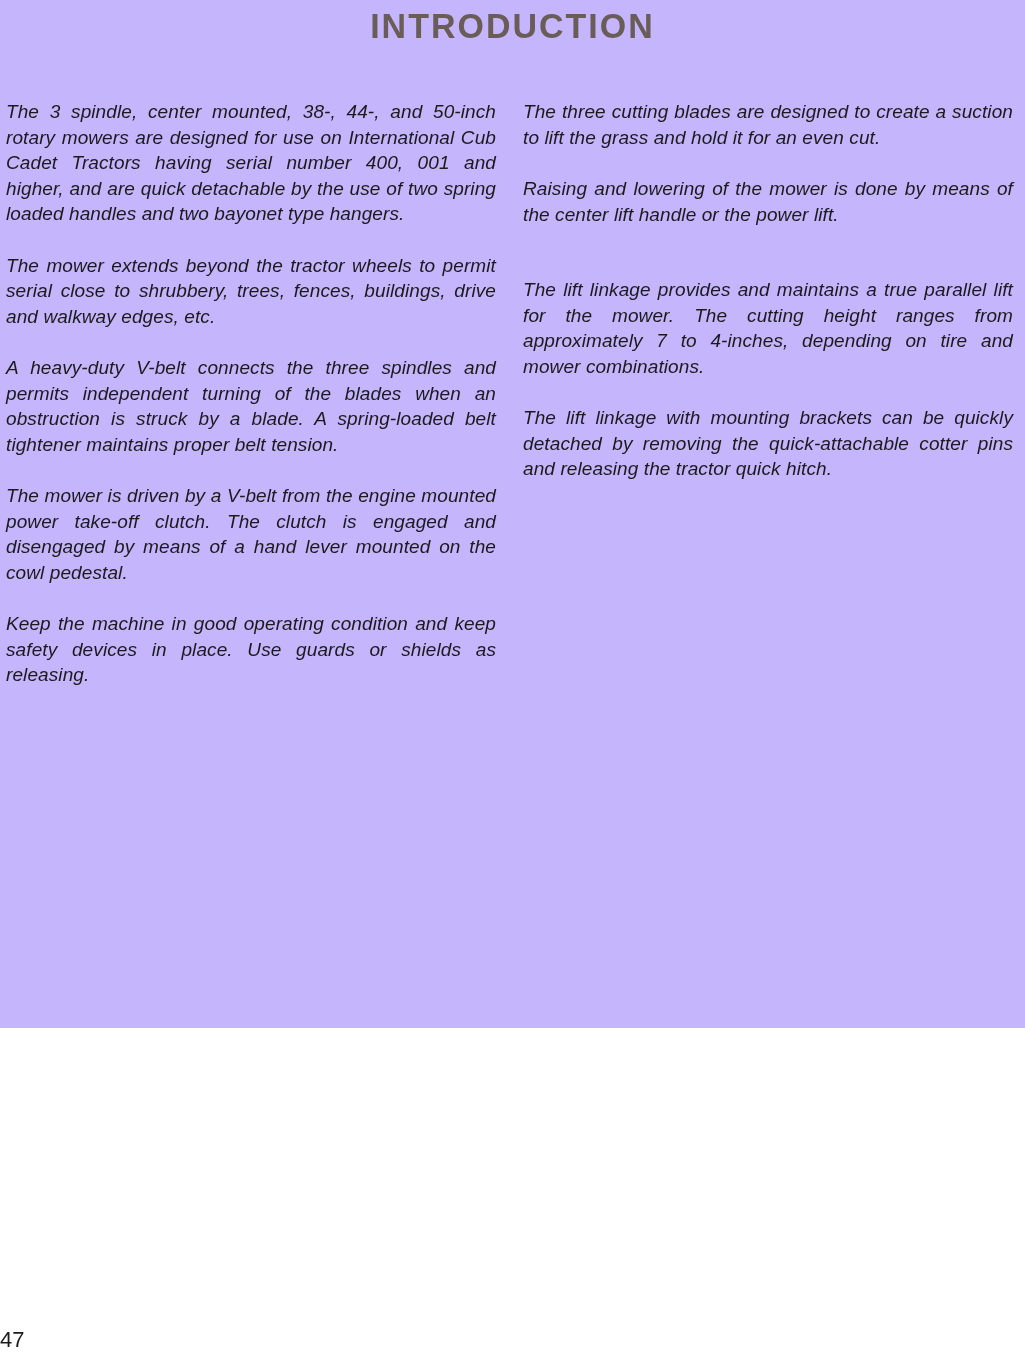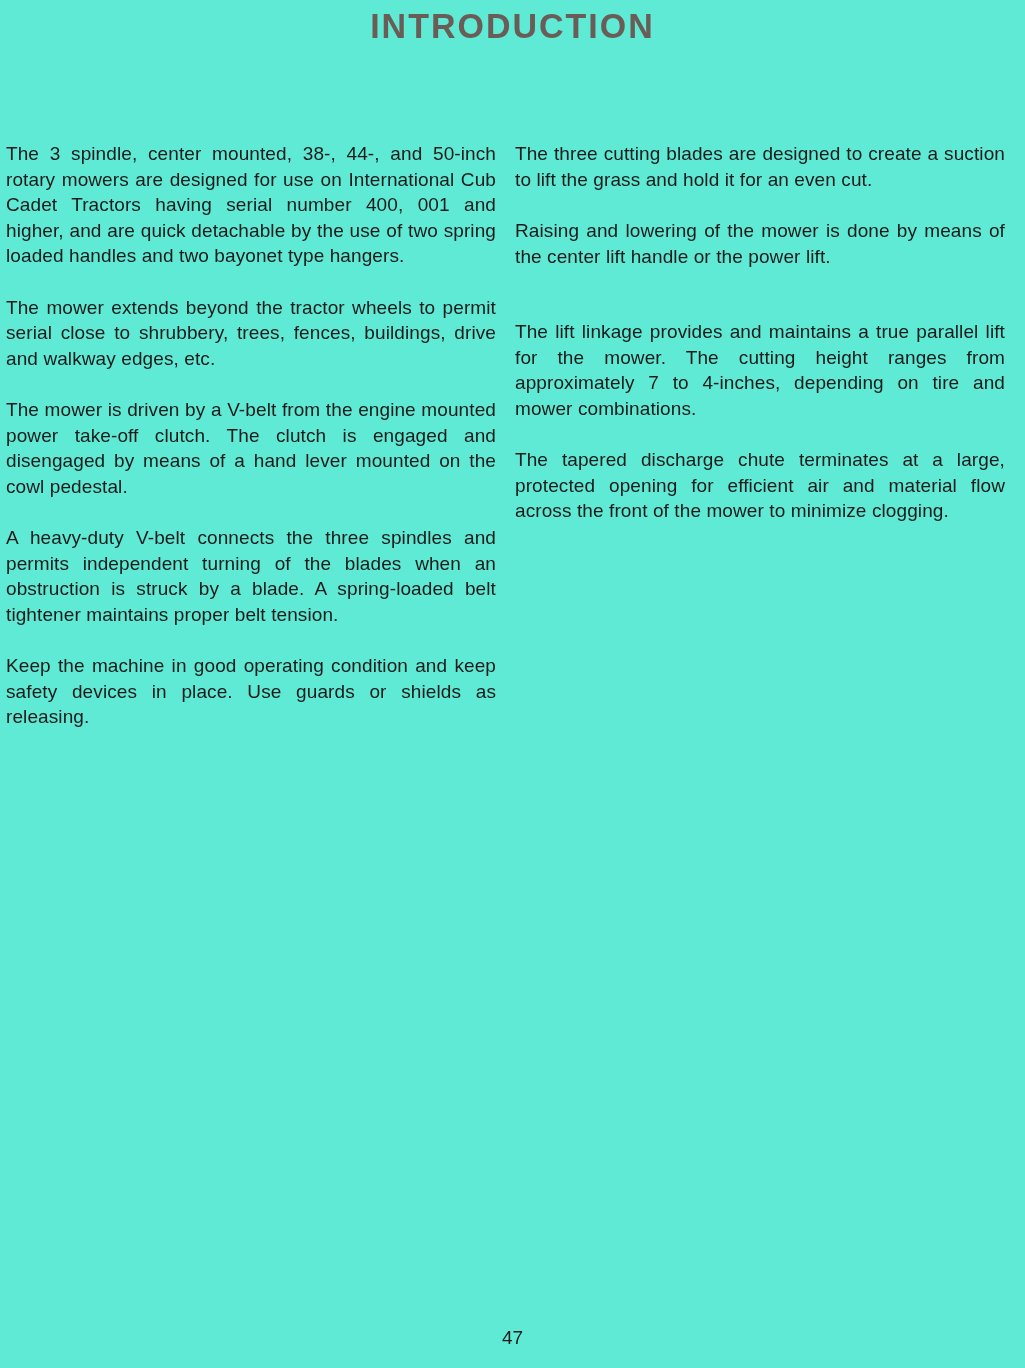--- a/index.html
+++ b/index.html
@@ -10,40 +10,41 @@
   body {
     width: 1025px;
     height: 1368px;
     position: relative;
     font-family: "Liberation Sans", sans-serif;
     color: #1b1b1b;
     overflow: hidden;
   }
   .page {
     width: 1025px;
-    height: 1368px;
+    height: 1028px;
     position: relative;
-    background: #5eead4;
+    background: #c4b5fd;
   }
   .page-title {
     margin: 0;
     padding-top: 6px;
     text-align: center;
     font-size: 34px;
     font-weight: 700;
     letter-spacing: 2px;
     color: #6a5d57;
     transform: scaleY(1.04);
     transform-origin: top center;
   }
   .columns {
     display: flex;
-    gap: 19px;
+    gap: 27px;
     padding: 0 7px 0 6px;
-    margin-top: 96px;
+    margin-top: 54px;
+    font-style: italic;
   }
   .col {
     width: 490px;
     flex: 0 0 490px;
   }
   .col p {
     margin: 0 0 26px 0;
     font-size: 19px;
     line-height: 25.5px;
     text-align: justify;
@@ -51,46 +52,46 @@
   }
   
   .col-right p.gap-xl { margin-top: 50px; }
   .col-right p.gap-lg { margin-top: 26px; }
   .col-right p.gap-md { margin-top: 24px; }
   .page-number {
     position: absolute;
     left: 0;
     right: 0;
     top: 1327px;
-    text-align: center;
-    font-size: 19px;
+    text-align: left;
+    font-size: 22px;
     color: #1b1b1b;
   }
 </style>
 </head>
 <body>
 
 <div class="page">
 
   <h1 class="page-title">INTRODUCTION</h1>
 
   <div class="columns">
 
     <div class="col col-left">
       <p>The 3 spindle, center mounted, 38-, 44-, and 50-inch rotary mowers are designed for use on International Cub Cadet Tractors having serial number 400, 001 and higher, and are quick detachable by the use of two spring loaded handles and two bayonet type hangers.</p>
       <p>The mower extends beyond the tractor wheels to permit serial close to shrubbery, trees, fences, buildings, drive and walkway edges, etc.</p>
+      <p>A heavy-duty V-belt connects the three spindles and permits independent turning of the blades when an obstruction is struck by a blade. A spring-loaded belt tightener maintains proper belt tension.</p>
       <p>The mower is driven by a V-belt from the engine mounted power take-off clutch. The clutch is engaged and disengaged by means of a hand lever mounted on the cowl pedestal.</p>
-      <p>A heavy-duty V-belt connects the three spindles and permits independent turning of the blades when an obstruction is struck by a blade. A spring-loaded belt tightener maintains proper belt tension.</p>
       <p>Keep the machine in good operating condition and keep safety devices in place. Use guards or shields as releasing.</p>
     </div>
 
     <div class="col col-right">
       <p>The three cutting blades are designed to create a suction to lift the grass and hold it for an even cut.</p>
       <p>Raising and lowering of the mower is done by means of the center lift handle or the power lift.</p>
       <p class="gap-xl">The lift linkage provides and maintains a true parallel lift for the mower. The cutting height ranges from approximately 7 to 4-inches, depending on tire and mower combinations.</p>
-      <p>The tapered discharge chute terminates at a large, protected opening for efficient air and material flow across the front of the mower to minimize clogging.</p>
+      <p class="gap-md">The lift linkage with mounting brackets can be quickly detached by removing the quick-attachable cotter pins and releasing the tractor quick hitch.</p>
     </div>
 
   </div>
 
   <div class="page-number">47</div>
 
 </div>
 
 </body></html>

